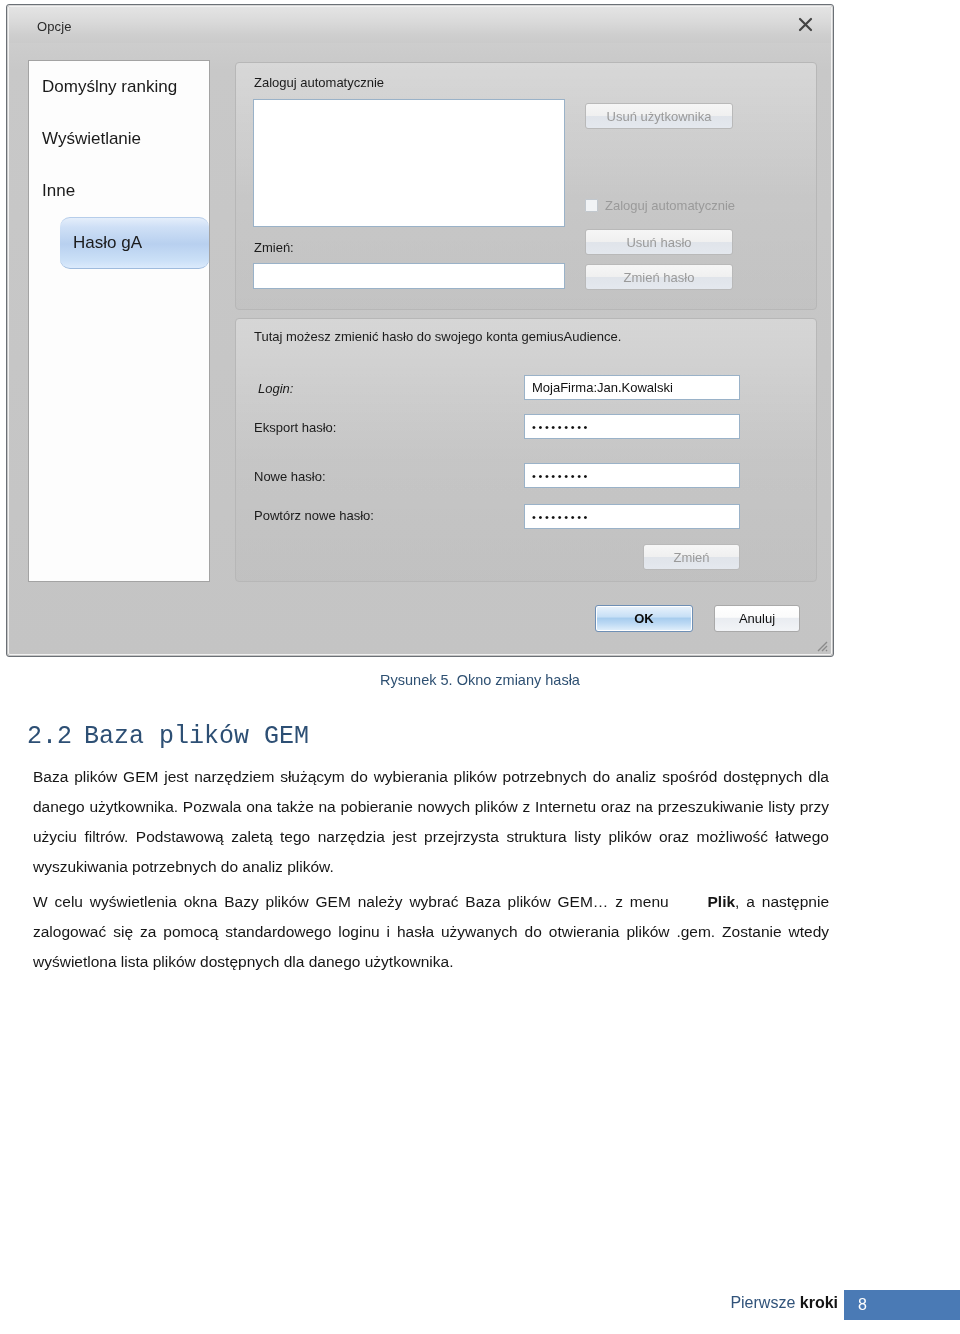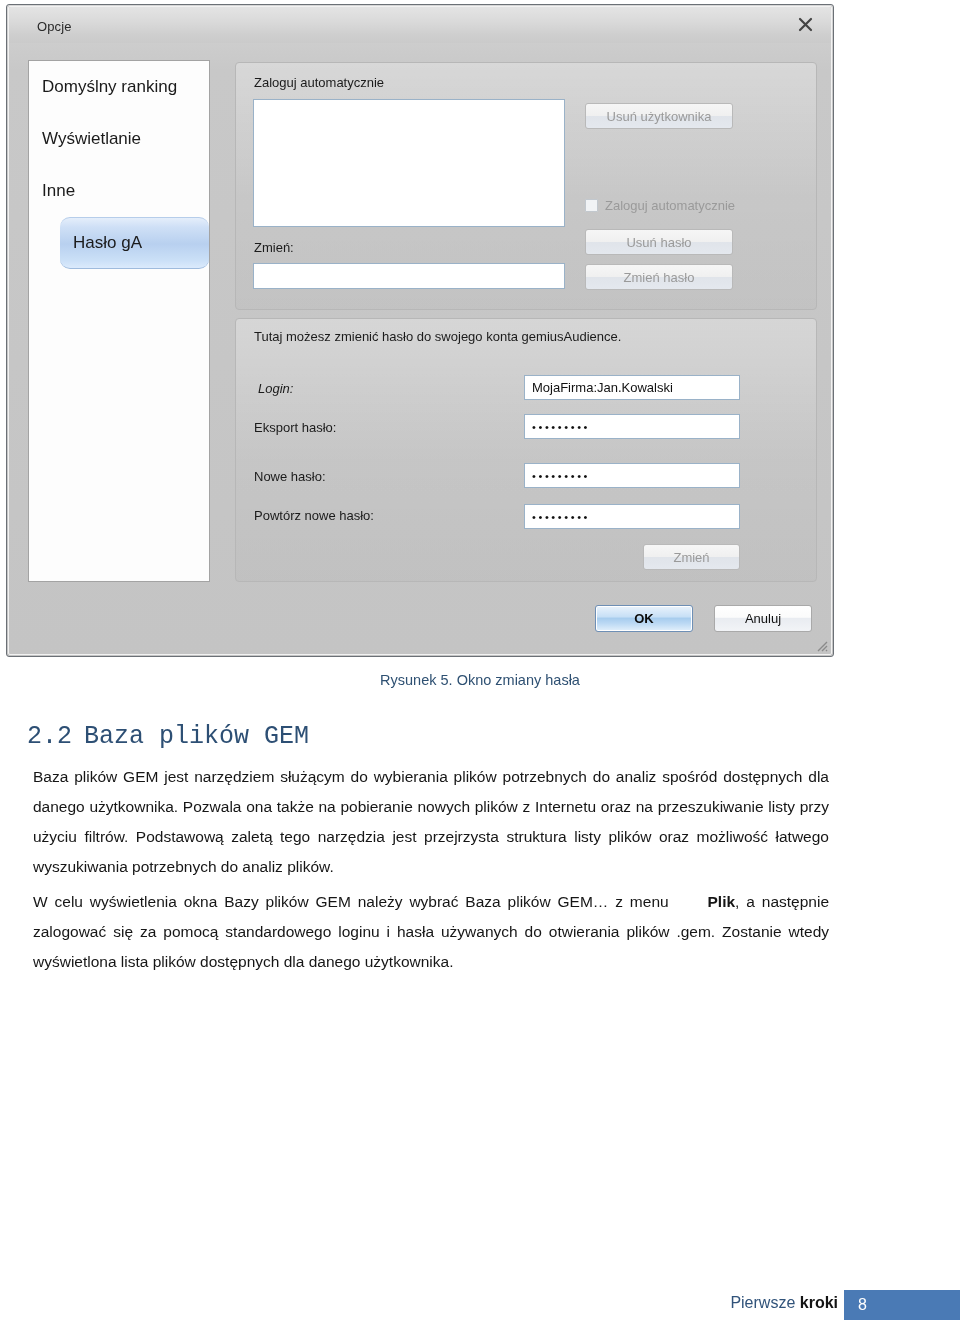--- a/index.html
+++ b/index.html
@@ -348,21 +348,21 @@
       <span>•••••••••</span>
     </div>
 
     <div class="btn" style="left:636px; top:539px; width:97px; height:26px;">
       <span>Zmień</span>
     </div>
 
     <div class="btn primary" style="left:588px; top:600px; width:98px; height:27px;">
       <span>OK</span>
     </div>
-    <div class="btn normal" style="left:707px; top:600px; width:98px; height:27px;">
+    <div class="btn normal" style="left:707px; top:600px; width:86px; height:27px;">
       <span>Anuluj</span>
     </div>
 
     <div class="grip">
       <svg width="14" height="14" viewBox="0 0 14 14" aria-hidden="true">
         <path d="M13 4 L4 13 M13 8 L8 13 M13 12 L12 13" stroke="#8a8a8a" stroke-width="1.4" fill="none"></path>
       </svg>
     </div>
   </div>
 </div>

